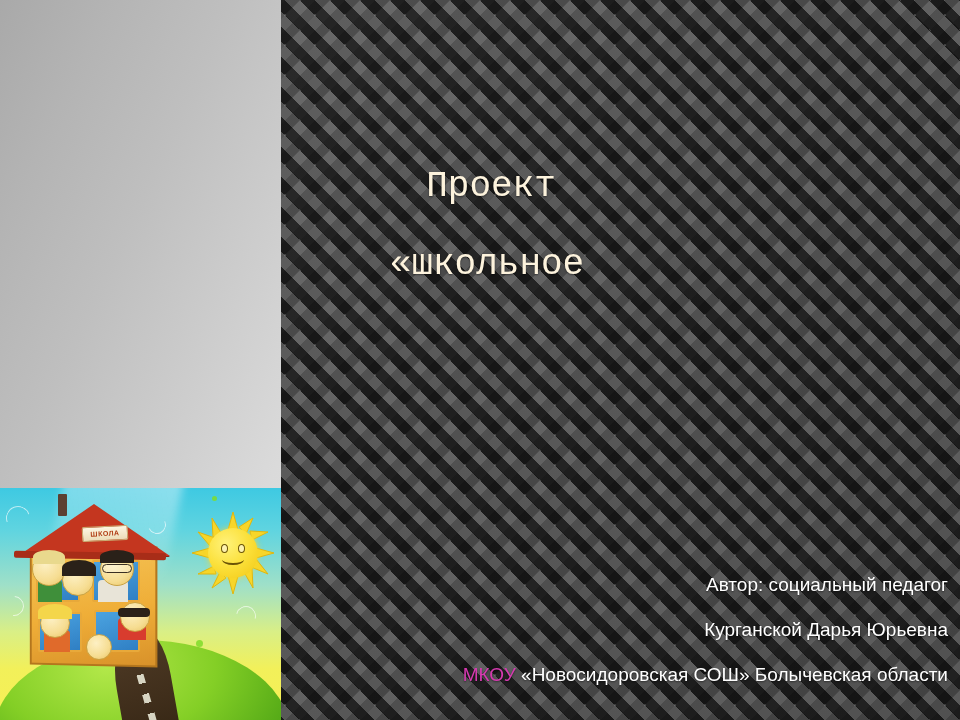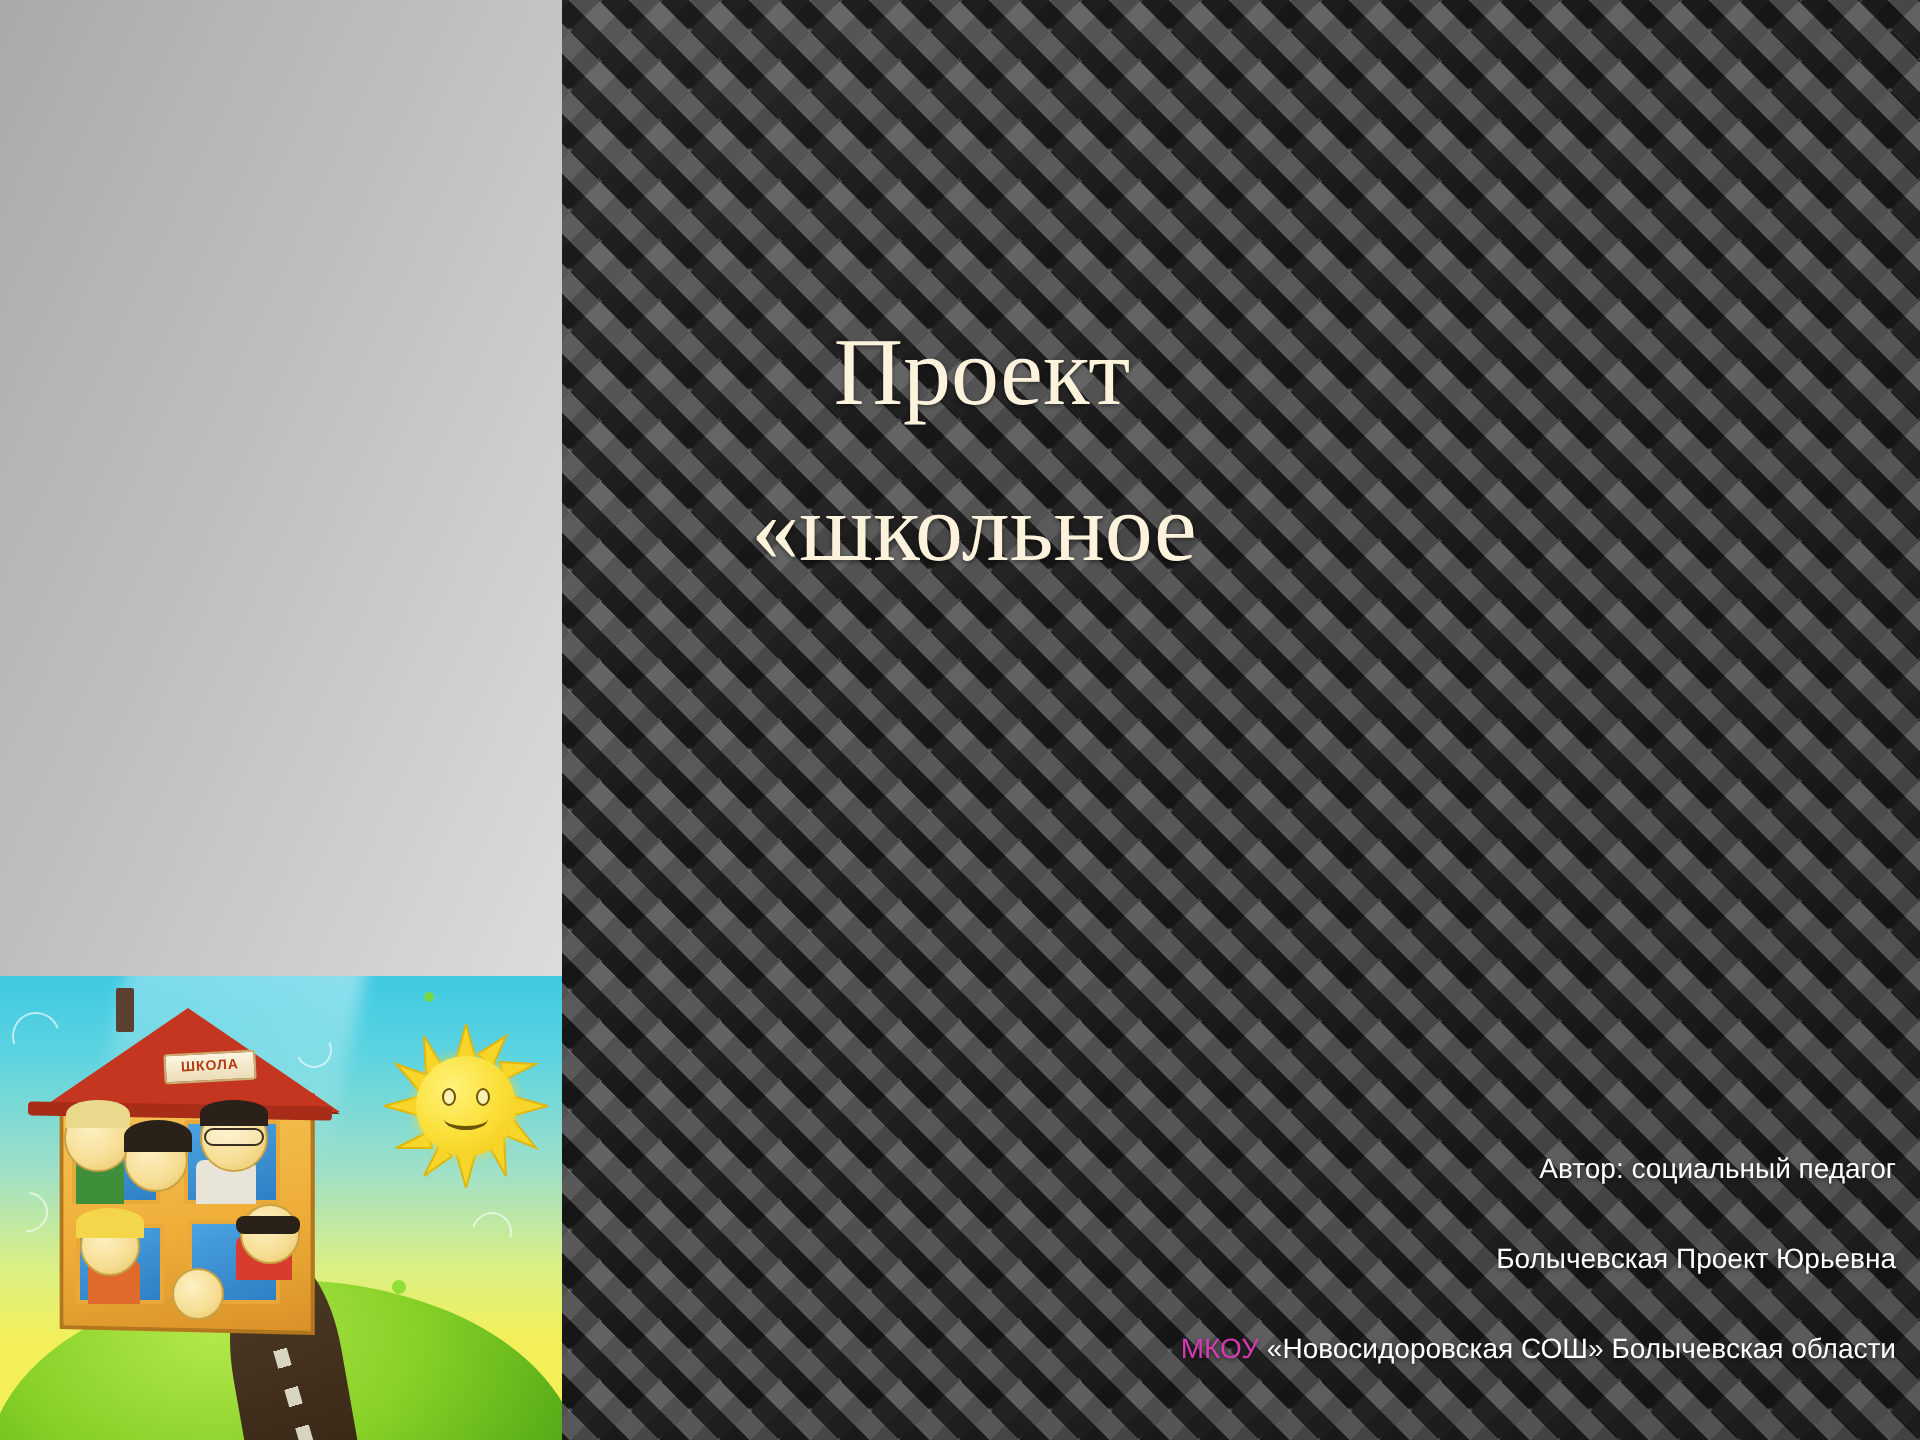--- a/index.html
+++ b/index.html
@@ -284,44 +284,44 @@
   #title-block {
     position:absolute;
     left:0; top:148px;
     width:960px;
     text-align:center;
     z-index:5;
   }
   .title-line {
     display:block;
     color:#fdf3dd;
-    font-size:48px;
+    font-size:36px;
     line-height:78px;
     font-weight:400;
     letter-spacing:0px;
     text-shadow:0 1px 2px rgba(0,0,0,.45);
     white-space:nowrap;
-    font-family:Liberation Serif, serif;
+    font-family:Liberation Mono, monospace;
   }
   #title-line-1 { padding-left:22px; }
   #title-line-2 { padding-left:14px; }
   #title-line-3 { padding-left:0px; }
 
   
   #author-block {
     position:absolute;
     right:12px; top:562px;
     width:720px;
     text-align:right;
     z-index:5;
   }
   .author-line {
     display:block;
     color:#ffffff;
-    font-size:14px;
+    font-size:19px;
     line-height:45px;
     font-weight:400;
     text-shadow:0 1px 2px rgba(0,0,0,.5);
     white-space:nowrap;
     font-family:"Liberation Sans", sans-serif;
   }
   #org-abbrev {
     color:#d63ab0;
     text-shadow:0 1px 2px rgba(0,0,0,.5);
     text-align:center;
@@ -408,20 +408,20 @@
     </div>
   </div>
 
   <div id="title-block">
     <span class="title-line" id="title-line-1">Проект</span>
     <span class="title-line" id="title-line-2">«школьное</span>
   </div>
 
   <div id="author-block">
     <span class="author-line">Автор: социальный педагог</span>
-    <span class="author-line">Болычевская Проект Юрьевна</span>
+    <span class="author-line">Курганской Дарья Юрьевна</span>
     <span class="author-line">
       <span id="org-abbrev">МКОУ</span>
       <span>«Новосидоровская СОШ» Болычевская области</span>
     </span>
   </div>
 
 </div>
 
 </body></html>

